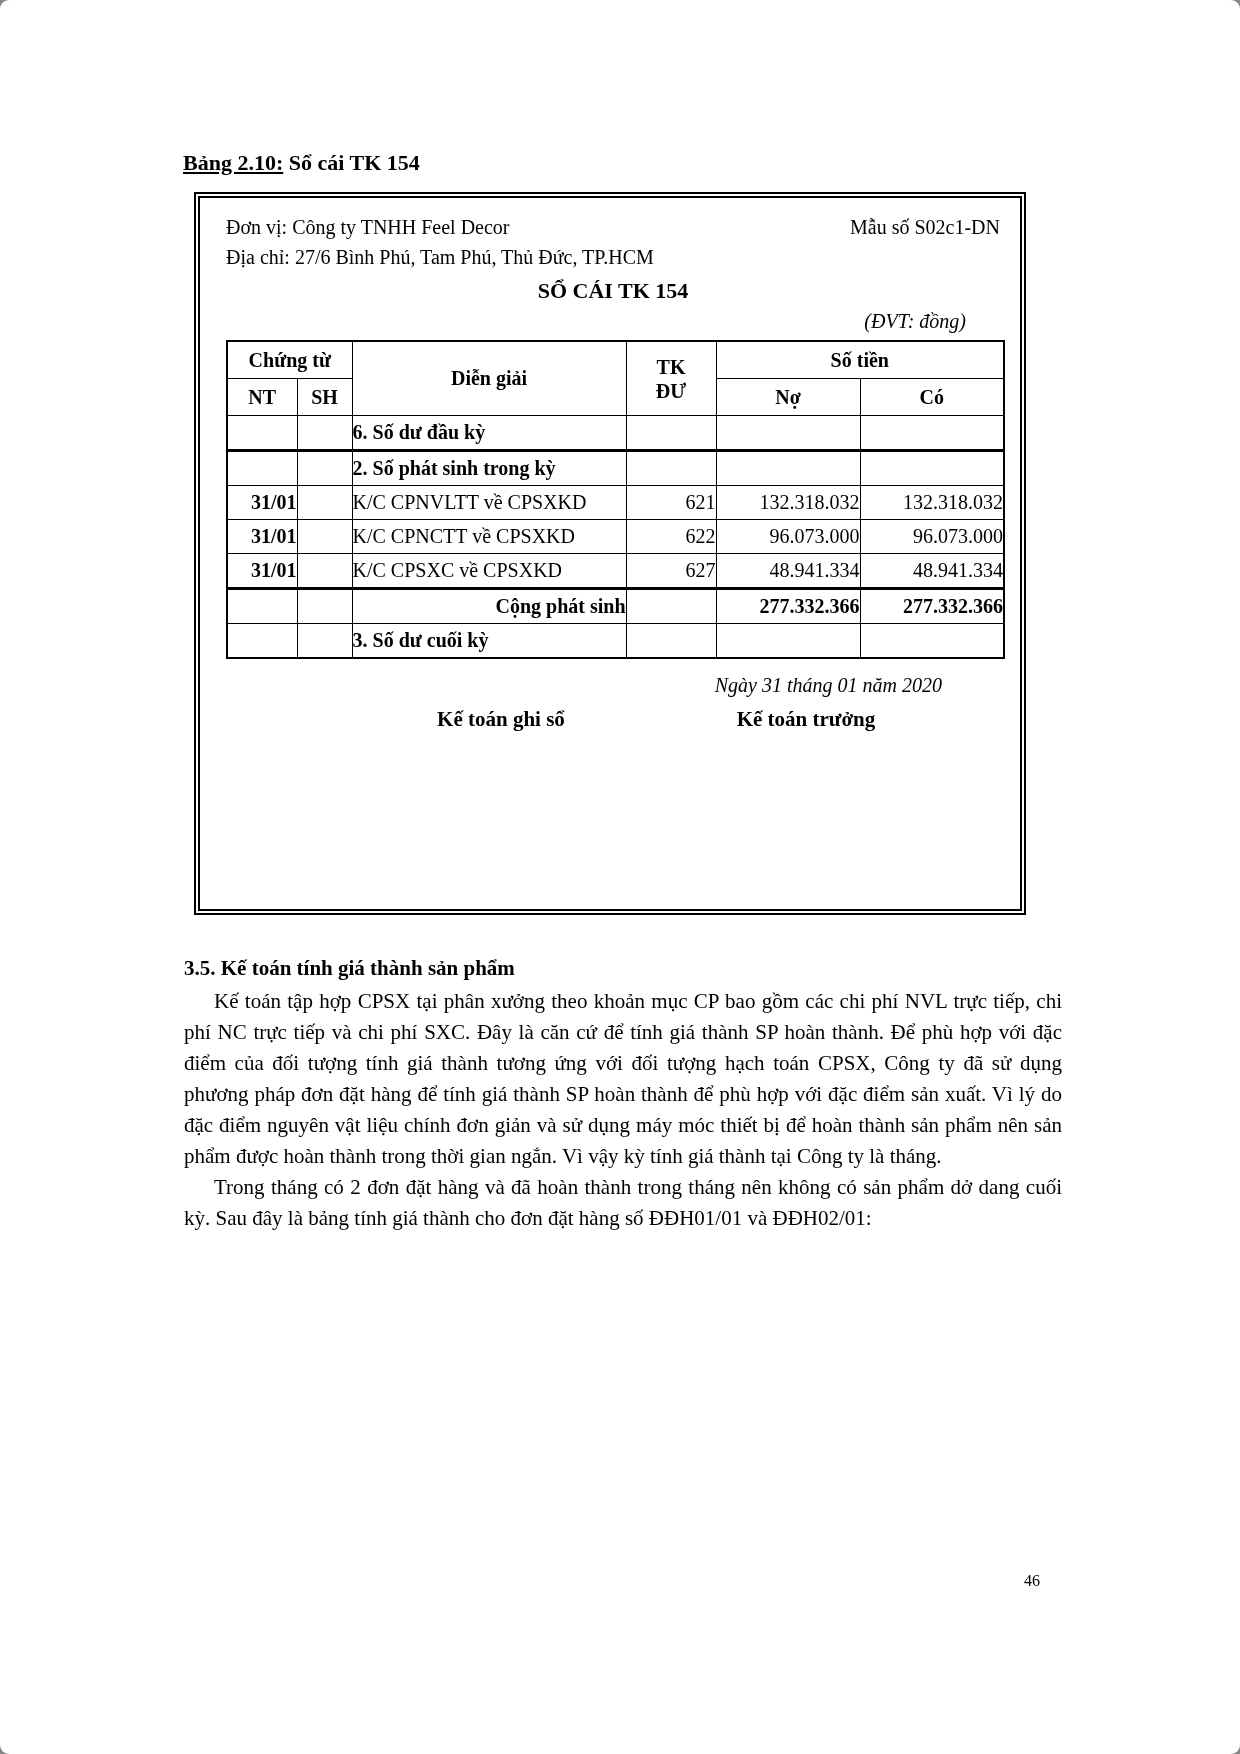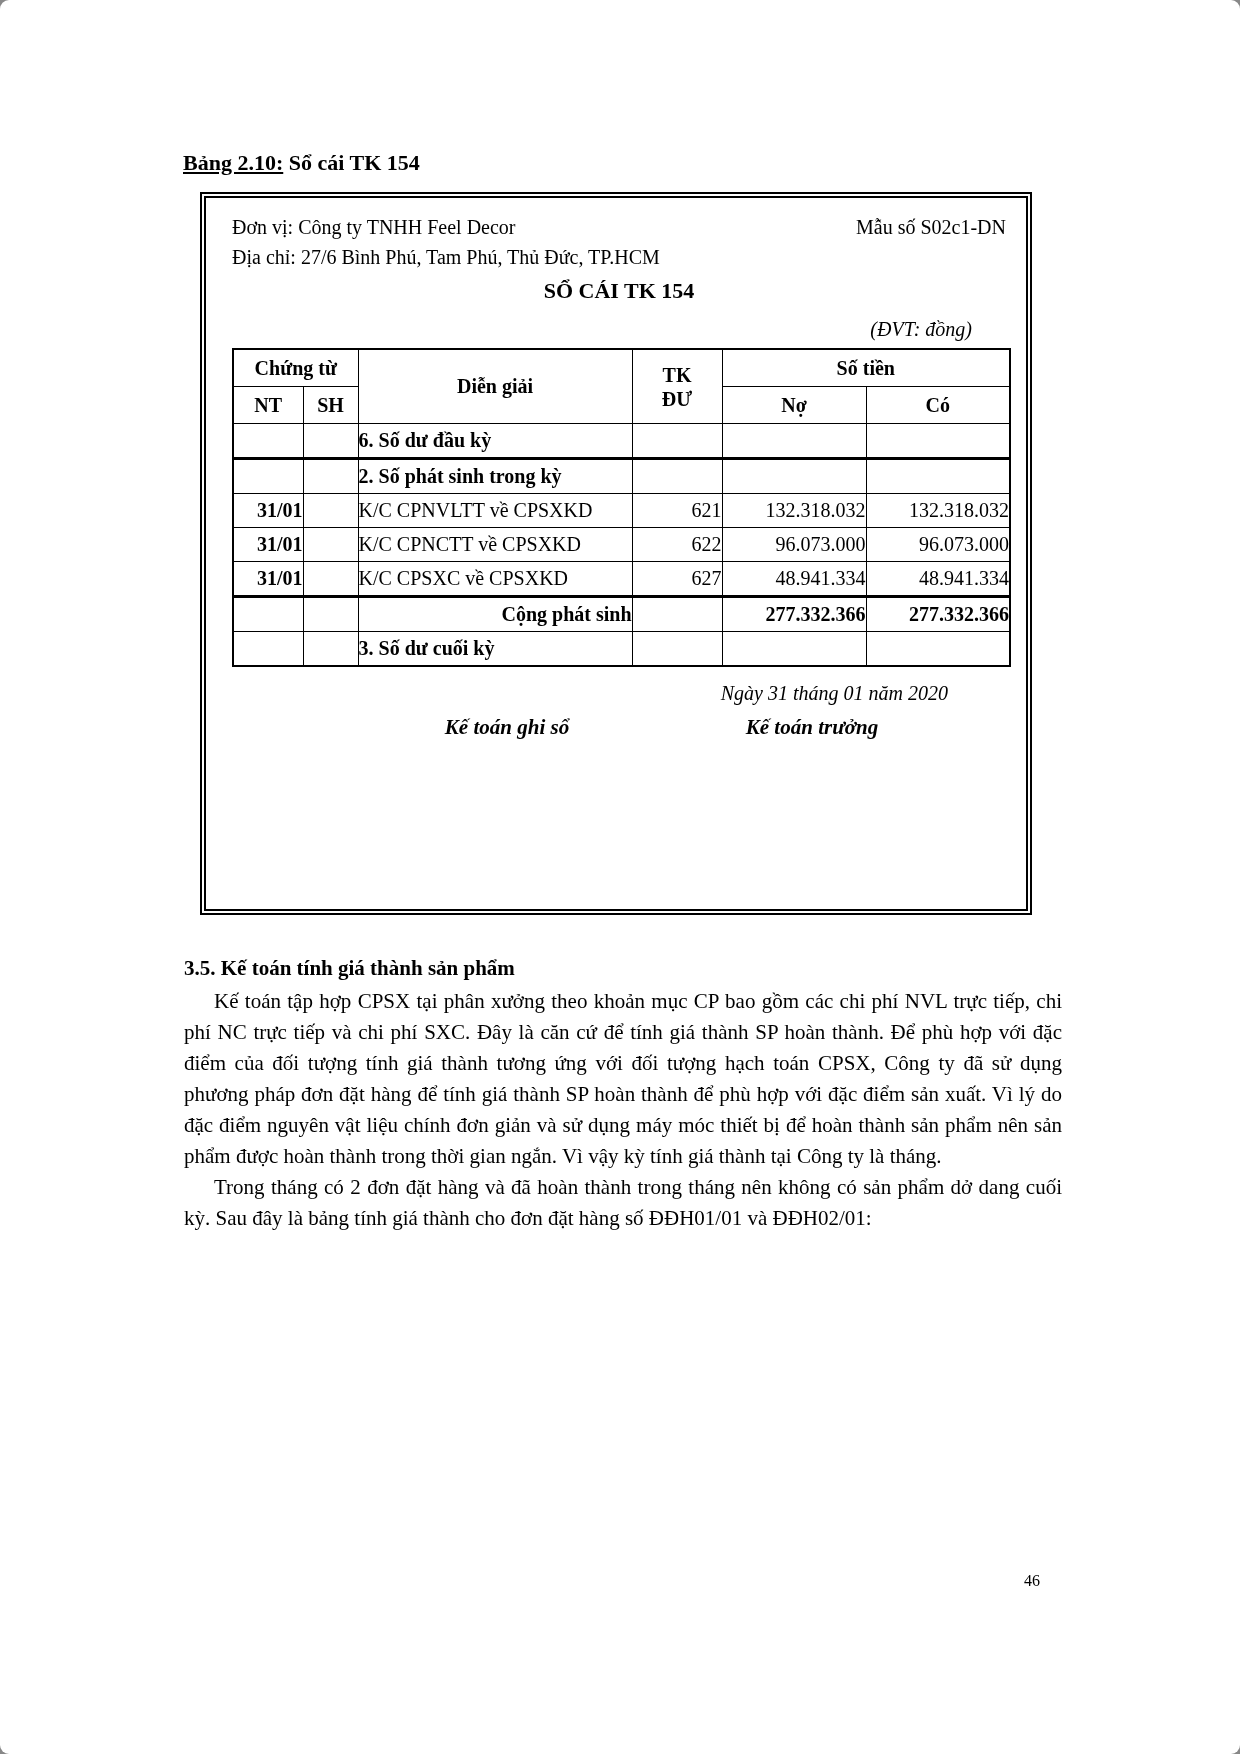--- a/index.html
+++ b/index.html
@@ -9,54 +9,54 @@
     font-family:"Liberation Serif","DejaVu Serif",serif;
     border-radius:9px;
   }
 
   
   .caption { position:absolute; left:183px; top:150px; font-size:22px; font-weight:bold; white-space:nowrap; }
   .caption .label { text-decoration:underline; }
 
   
   .box {
-    position:absolute; left:200px; top:192px; width:832px; height:723px;
+    position:absolute; left:194px; top:192px; width:832px; height:723px;
     border:2px solid #000; padding:2px; box-sizing:border-box;
   }
   .box-inner {
     border:2px solid #000; width:100%; height:100%; box-sizing:border-box;
     padding:14px 20px 0 26px; overflow:hidden;
   }
 
   .unit-row { display:flex; justify-content:space-between; font-size:20px; line-height:30px; }
   .addr-row { font-size:20px; line-height:30px; }
   .ledger-title { text-align:center; font-size:22px; font-weight:bold; margin-top:4px; line-height:30px; }
   .ledger-subtitle { text-align:center; font-size:21px; line-height:30px; margin-top:2px; }
-  .dvt-note { text-align:right; font-style:italic; font-size:20px; line-height:26px; padding-right:34px; margin-top:10px; }
+  .dvt-note { text-align:right; font-style:italic; font-size:20px; line-height:26px; padding-right:34px; margin-top:2px; }
 
   table.ledger {
     border-collapse:collapse; width:777px; margin:6px auto 0;
     font-size:20px; table-layout:fixed;
   }
   table.ledger th, table.ledger td { border:1px solid #000; padding:0; }
   table.ledger { border:2px solid #000; }
   .c-nt{width:70px;} .c-sh{width:55px;} .c-desc{width:274px;} .c-tk{width:90px;} .c-no{width:144px;} .c-co{width:144px;}
   thead th { font-weight:bold; height:36px; text-align:center; vertical-align:middle; }
   thead .tk-head span { display:block; line-height:24px; }
   tbody td { height:33px; vertical-align:middle; }
   td.cell-desc { text-align:left; padding-left:8px; }
   td.cell-num  { text-align:right; padding-right:14px; }
   td.cell-center { text-align:right; }
   tr.row-thick-bottom td { border-bottom:3px solid #000; }
   tr.row-thick-top td { border-top:3px solid #000; }
   .b { font-weight:bold; }
 
   .date-line { font-style:italic; font-size:20px; text-align:right; padding-right:58px; margin-top:12px; line-height:28px; }
   .sig-row { display:flex; justify-content:space-between; margin-top:6px; }
-  .sig { font-style:italic; font-weight:bold; font-size:21px; text-align:center; line-height:28px; }
+  .sig { font-weight:bold; font-size:21px; text-align:center; line-height:28px; }
   .sig-left  { margin-left:130px; width:290px; }
   .sig-right { margin-right:44px; width:300px; }
 
   
   .content { position:absolute; left:184px; top:952px; width:878px; }
   .content h3 { margin:0 0 2px 0; font-size:21px; font-weight:bold; line-height:32px; }
   .content p { margin:0; font-size:21px; line-height:31px; text-align:justify; text-indent:30px; }
 
   .page-number { position:absolute; left:1024px; top:1572px; font-size:16px; }
 </style>

